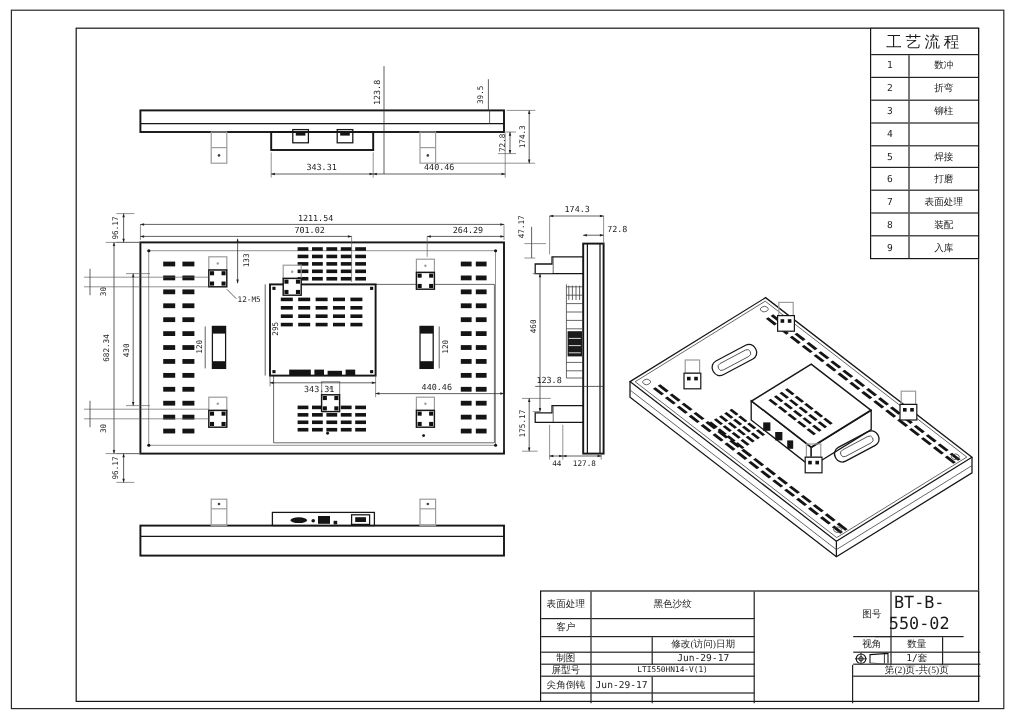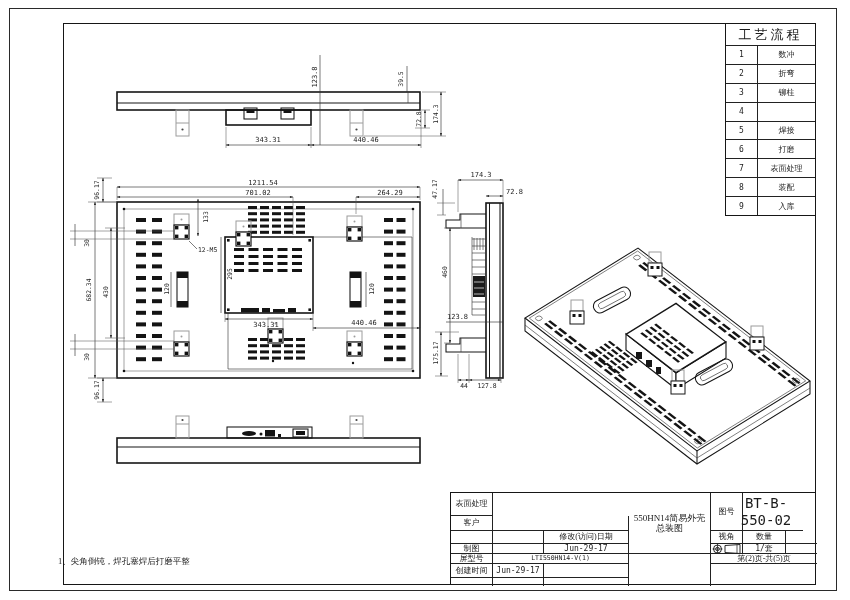--- a/index.html
+++ b/index.html
@@ -615,40 +615,37 @@
       <div class="pt-name">装配</div>
     </div>
   <div class="pt-row">
       <div class="pt-no">9</div>
       <div class="pt-name">入库</div>
     </div>
 </div>
 
 <div class="title-block">
   <div class="tb-cell" style="left:0;top:0;width:42px;height:23px;">表面处理</div>
+  <div class="tb-cell" style="left:42px;top:0;width:136px;height:23px;">黑色沙纹</div>
   <div class="tb-cell" style="left:0;top:23px;width:42px;height:15px;">客户</div>
   <div class="tb-cell" style="left:42px;top:23px;width:136px;height:15px;"></div>
   <div class="tb-cell" style="left:0;top:38px;width:42px;height:13px;"></div>
   <div class="tb-cell" style="left:42px;top:38px;width:51px;height:13px;"></div>
   <div class="tb-cell" style="left:93px;top:38px;width:85px;height:13px;">修改(访问)日期</div>
   <div class="tb-cell" style="left:0;top:51px;width:42px;height:10px;">制图</div>
   <div class="tb-cell" style="left:42px;top:51px;width:51px;height:10px;"></div>
   <div class="tb-cell tb-mono" style="left:93px;top:51px;width:85px;height:10px;">Jun-29-17</div>
   <div class="tb-cell" style="left:0;top:61px;width:42px;height:10px;">屏型号</div>
   <div class="tb-cell tb-mono" style="left:42px;top:61px;width:136px;height:10px;font-size:6.5px;">LTI550HN14-V(1)</div>
-  <div class="tb-cell" style="left:0;top:71px;width:42px;height:14px;">创建时间</div>
+  <div class="tb-cell" style="left:0;top:71px;width:42px;height:14px;">尖角倒钝</div>
   <div class="tb-cell tb-mono" style="left:42px;top:71px;width:51px;height:14px;">Jun-29-17</div>
   <div class="tb-cell" style="left:93px;top:71px;width:85px;height:14px;"></div>
   <div class="tb-cell no-b" style="left:0;top:85px;width:42px;height:8px;"></div>
   <div class="tb-cell no-b" style="left:42px;top:85px;width:51px;height:8px;"></div>
   <div class="tb-cell no-b" style="left:93px;top:85px;width:85px;height:8px;"></div>
-  <div class="tb-cell tb-title" style="left:178px;top:0;width:82px;height:61px;">
-    <span>550HN14简易外壳</span>
-    <span>总装图</span>
-  </div>
   <div class="tb-cell tb-title no-b" style="left:178px;top:61px;width:82px;height:32px;">
     <span>材料</span>
     <span class="tb-mono">SPCC</span>
   </div>
   <div class="tb-cell" style="left:260px;top:0;width:32px;height:38px;">图号</div>
   <div class="tb-cell tb-mono no-r" style="left:278px;top:0;width:74px;height:38px;font-size:14px;">BT-B-550-02</div>
   <div class="tb-cell" style="left:260px;top:38px;width:32px;height:13px;">视角</div>
   <div class="tb-cell" style="left:292px;top:38px;width:43px;height:13px;">数量</div>
   <div class="tb-cell no-r" style="left:335px;top:38px;width:31px;height:13px;"></div>
   <div class="tb-cell" style="left:260px;top:51px;width:32px;height:10px;">
@@ -661,14 +658,13 @@
       <line x1="25" y1="0.7" x2="25" y2="9.3" stroke="#111" stroke-width=".7"></line>
     </svg>
   </div>
   <div class="tb-cell tb-mono" style="left:292px;top:51px;width:43px;height:10px;">1/套</div>
   <div class="tb-cell no-r" style="left:335px;top:51px;width:31px;height:10px;"></div>
   <div class="tb-cell no-r" style="left:260px;top:61px;width:106px;height:10px;">第(2)页-共(5)页</div>
   <div class="tb-cell no-r no-b" style="left:260px;top:71px;width:106px;height:22px;"></div>
 </div>
 
 <div class="notes">
-  <div>1、尖角倒钝，焊孔塞焊后打磨平整</div>
 </div>
 
 </body></html>

